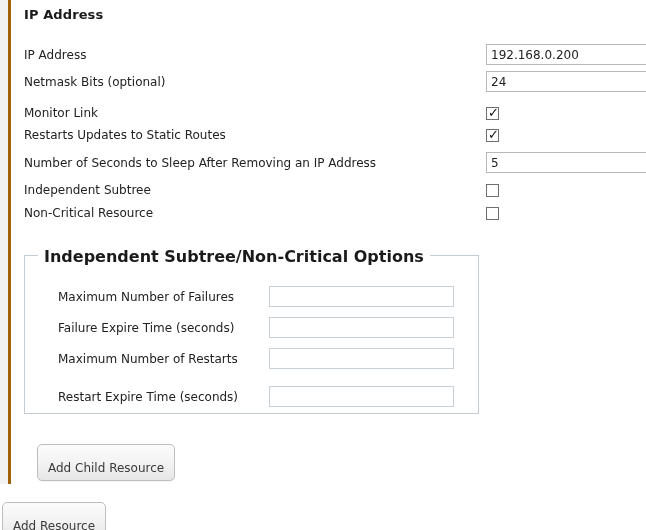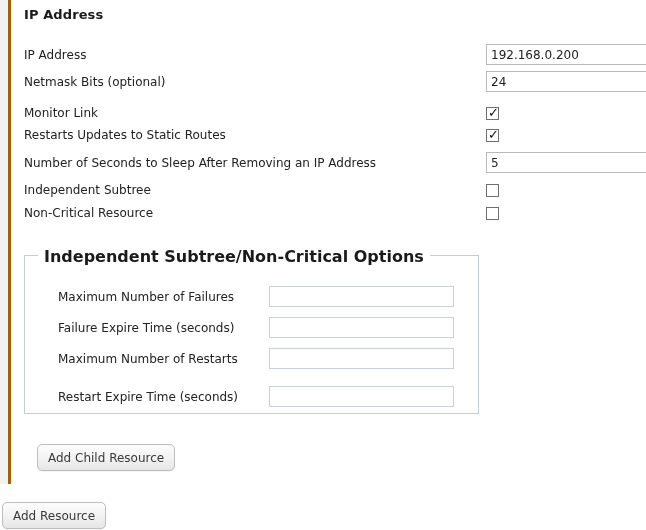--- a/index.html
+++ b/index.html
@@ -169,21 +169,21 @@
     font-size: 12px;
     color: #222222;
     border-radius: 0;
     outline: none;
   }
 
   
   .btn {
     box-sizing: border-box;
     display: inline-block;
-    padding: 7px 10px 5px 10px;
+    padding: 17px 10px 5px 10px;
     border: 1px solid #bdbdbd;
     border-radius: 5px;
     background: linear-gradient(to bottom, #fcfcfc 0%, #f3f3f3 50%, #e6e6e6 100%);
     font-family: "DejaVu Sans", "Liberation Sans", sans-serif;
     font-size: 12px;
     color: #3a3a3a;
     line-height: 13px;
     cursor: pointer;
     white-space: nowrap;
     box-shadow: 0 1px 0 rgba(0,0,0,0.04);

